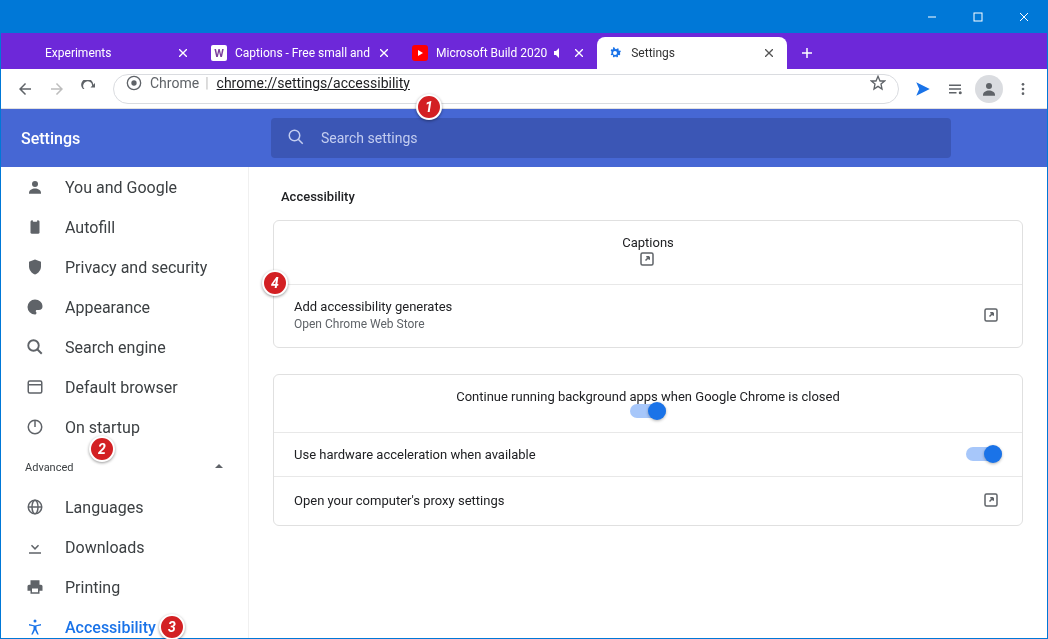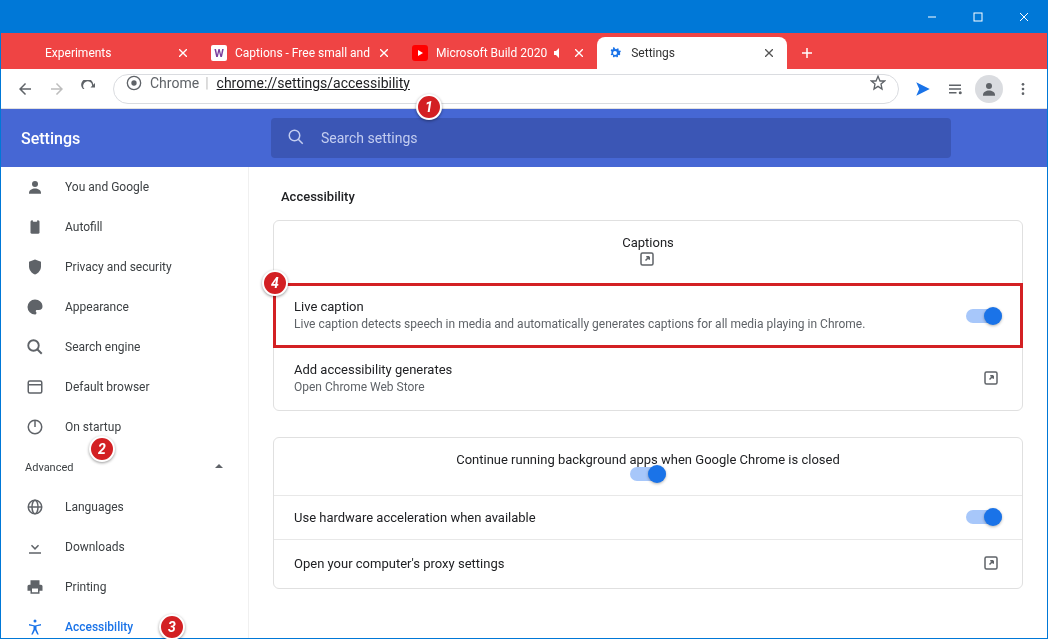--- a/index.html
+++ b/index.html
@@ -4,21 +4,21 @@
 <style>
 * { box-sizing: border-box; margin: 0; padding: 0; font-family: -apple-system, BlinkMacSystemFont, "Segoe UI", Roboto, Arial, sans-serif; }
 body { width: 1048px; height: 639px; overflow: hidden; background: #fff; border: 1px solid #0078d7; }
 
 
 .titlebar { height: 32px; background: #0078d7; display: flex; justify-content: flex-end; align-items: center; }
 .winbtn { width: 46px; height: 32px; display:flex; align-items:center; justify-content:center; color:#fff; }
 .winbtn svg { stroke:#fff; }
 
 
-.tabstrip { background: #ef4444; height: 36px; display:flex; align-items:flex-end; padding-left:10px; }
+.tabstrip { background: #6d28d9; height: 36px; display:flex; align-items:flex-end; padding-left:10px; }
 .tab { height: 32px; display:flex; align-items:center; padding:0 10px; min-width:190px; max-width:210px; color:#fff; font-size:12px; border-radius:8px 8px 0 0; position:relative; }
 .tab.active { background:#fff; color:#333; }
 .tab .favicon { width:16px; height:16px; margin-right:8px; flex-shrink:0; }
 .tab .tabtitle { flex:1; white-space:nowrap; overflow:hidden; text-overflow:ellipsis; }
 .tab .tabclose { width:16px; height:16px; display:flex; align-items:center; justify-content:center; margin-left:6px; }
 .tab .audiodot { width:14px; height:14px; margin-left:4px; }
 .newtab { width:28px; height:28px; display:flex; align-items:center; justify-content:center; color:#fff; margin-left:6px; margin-bottom:2px; }
 
 
 .toolbar { height:40px; background:#fff; display:flex; align-items:center; padding:0 8px; border-bottom:1px solid #e0e0e0; }
@@ -37,21 +37,21 @@
 .settingsheader { height:58px; background:#4667d4; display:flex; align-items:center; padding:0 20px; color:#fff; }
 .settingsheader h1 { font-size:16px; font-weight:500; width:250px; }
 .searchbox { flex:1; max-width:680px; height:40px; background:#3b56b5; border-radius:4px; display:flex; align-items:center; padding:0 16px; color:#c3cdf0; font-size:14px; }
 .searchbox .sicon { margin-right:16px; }
 
 
 .content { display:flex; height:calc(639px - 32px - 36px - 40px - 58px); }
 .sidebar { width:248px; background:#fff; overflow-y:auto; position:relative; border-right:1px solid #f0f0f0; }
 .sidebar::-webkit-scrollbar { width:14px; }
 .sidebar::-webkit-scrollbar-thumb { background:#c1c1c1; border-radius:7px; }
-.sbitem { height:40px; display:flex; align-items:center; padding:0 24px; font-size:12px; color:#3c4043; cursor:pointer; }
+.sbitem { height:40px; display:flex; align-items:center; padding:0 24px; font-size:16px; color:#3c4043; cursor:pointer; }
 .sbitem .sicon { width:20px; height:20px; margin-right:20px; color:#5f6368; display:flex; align-items:center; justify-content:center; }
 .sbitem.selected { color:#1a73e8; }
 .sbitem.selected .sicon { color:#1a73e8; }
 .sbheader { height:40px; display:flex; align-items:center; padding:0 24px; font-size:11px; color:#3c4043; justify-content:space-between; cursor:pointer; }
 
 .main { flex:1; background:#fff; padding:18px 24px 0 24px; overflow-y:auto; position:relative; }
 .sectiontitle { font-size:13px; color:#202124; font-weight:500; margin:4px 0 16px 8px; }
 .card { border:1px solid #e0e0e0; border-radius:6px; margin-bottom:26px; }
 .row { padding:14px 20px; display:flex; align-items:center; border-top:1px solid #e8e8e8; font-size:13px; color:#202124; }
 .row:first-child { border-top:none;flex-direction:column; }
@@ -324,27 +324,20 @@
     <div class="sectiontitle">Accessibility</div>
 
     <div class="card">
       <div class="row">
         <div class="rowtext">Captions</div>
         <span class="extlink"><svg width="18" height="18" viewBox="0 0 24 24" fill="none" stroke="#5f6368" stroke-width="2">
               <rect x="4" y="4" width="16" height="16" rx="2"></rect>
               <path d="M10 14l5-5m0 0h-4m4 0v4"></path>
             </svg></span>
       </div>
-      <div class="row highlight">
-        <div class="rowtext">
-          <div>Live caption</div>
-          <div class="subtitle">Live caption detects speech in media and automatically generates captions for all media playing in Chrome.</div>
-        </div>
-        <div class="toggle"></div>
-      </div>
       <div class="row">
         <div class="rowtext">
           <div>Add accessibility generates</div>
           <div class="subtitle">Open Chrome Web Store</div>
         </div>
         <span class="extlink"><svg width="18" height="18" viewBox="0 0 24 24" fill="none" stroke="#5f6368" stroke-width="2">
               <rect x="4" y="4" width="16" height="16" rx="2"></rect>
               <path d="M10 14l5-5m0 0h-4m4 0v4"></path>
             </svg></span>
       </div>

